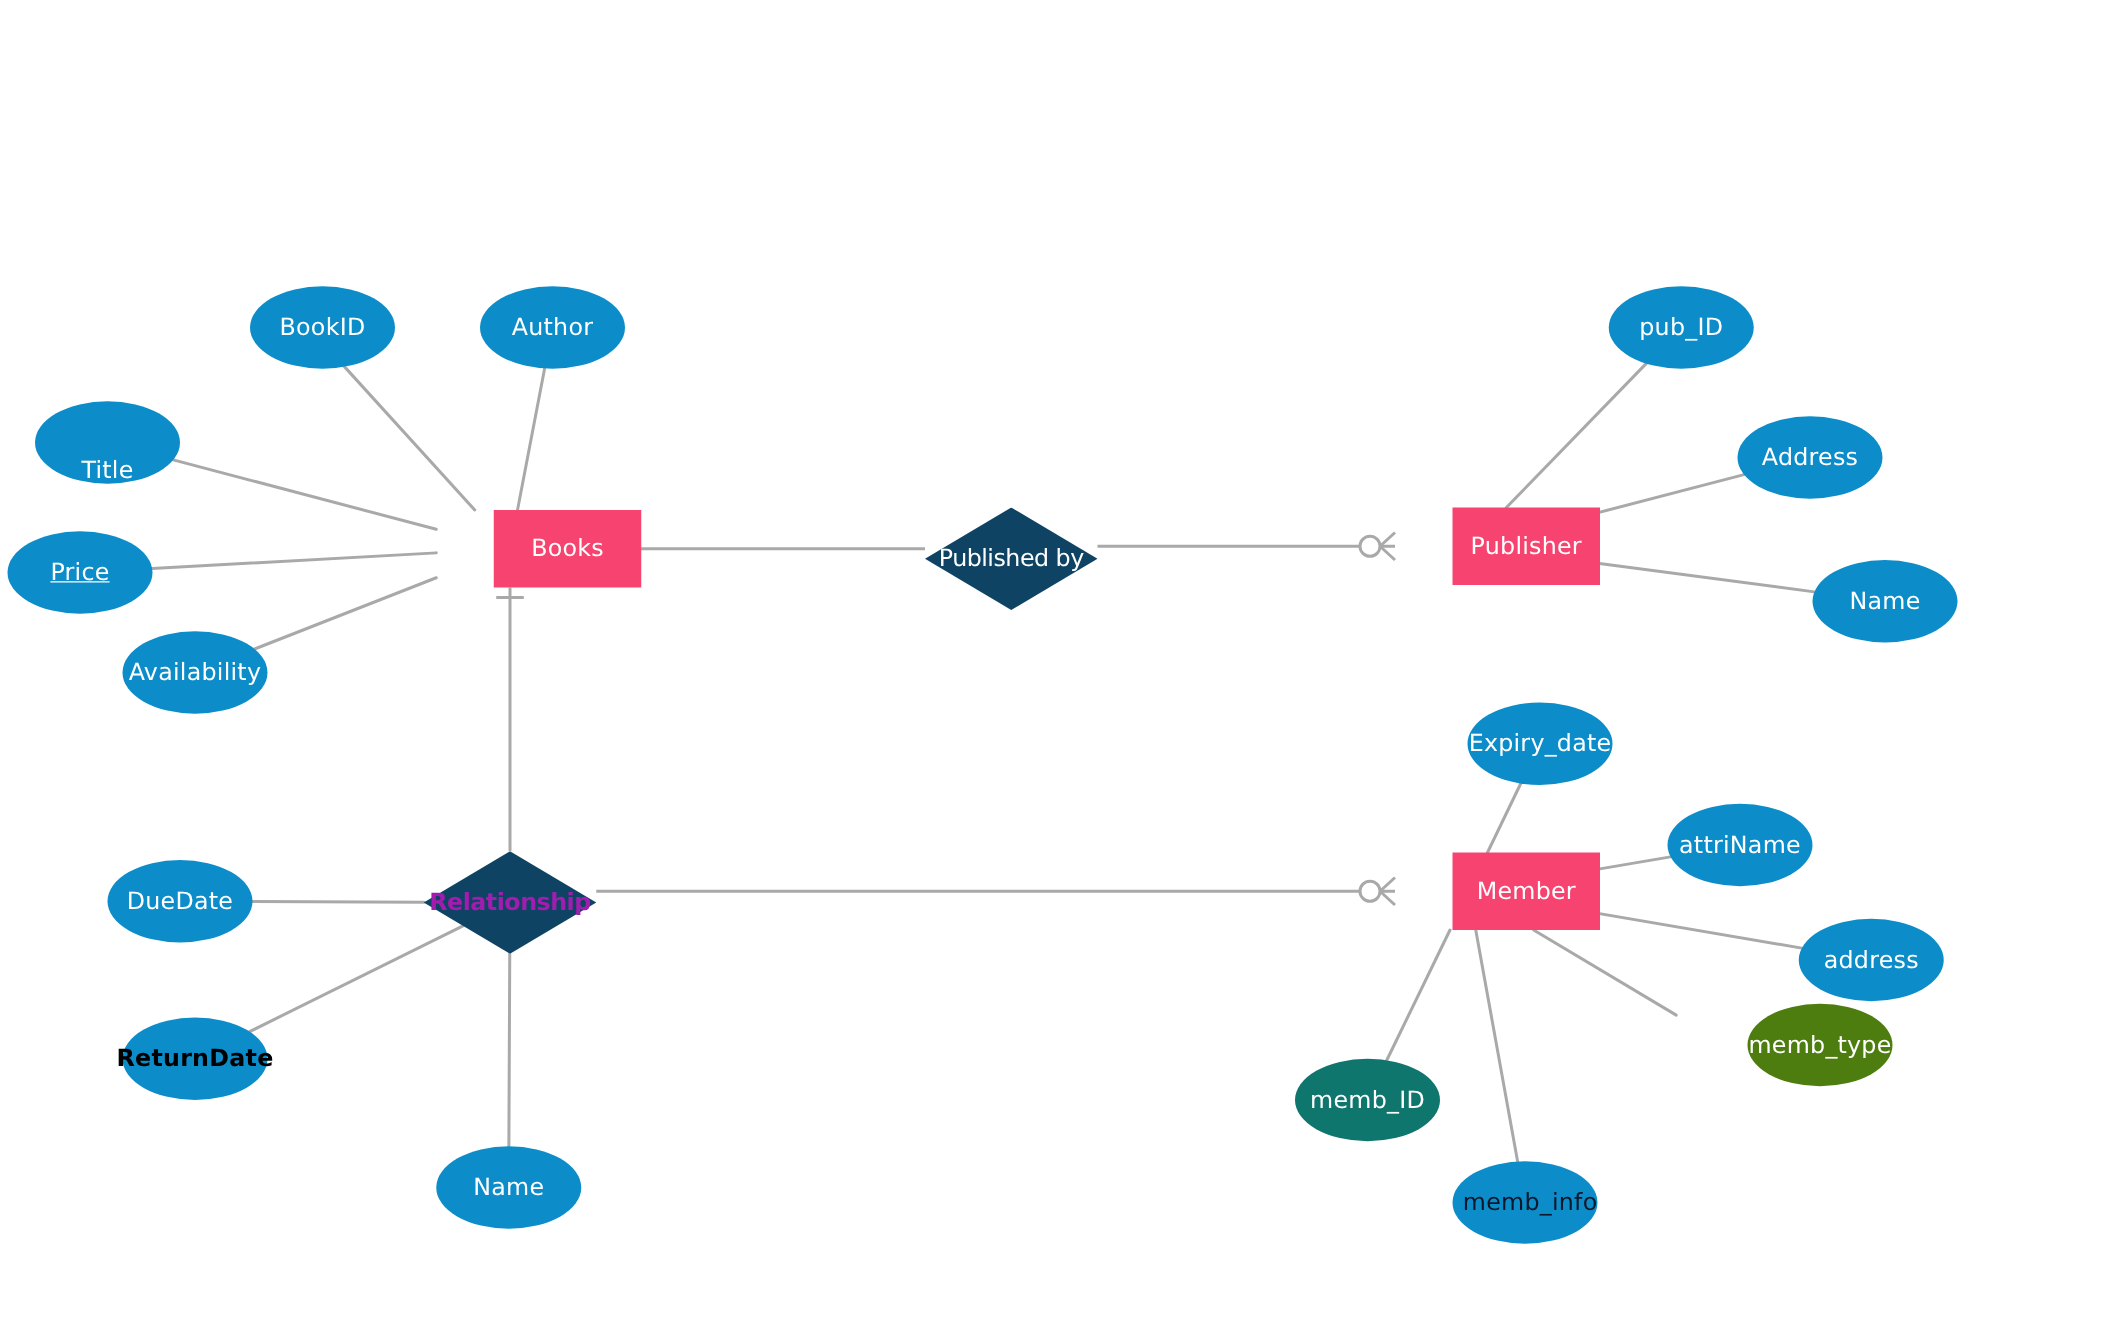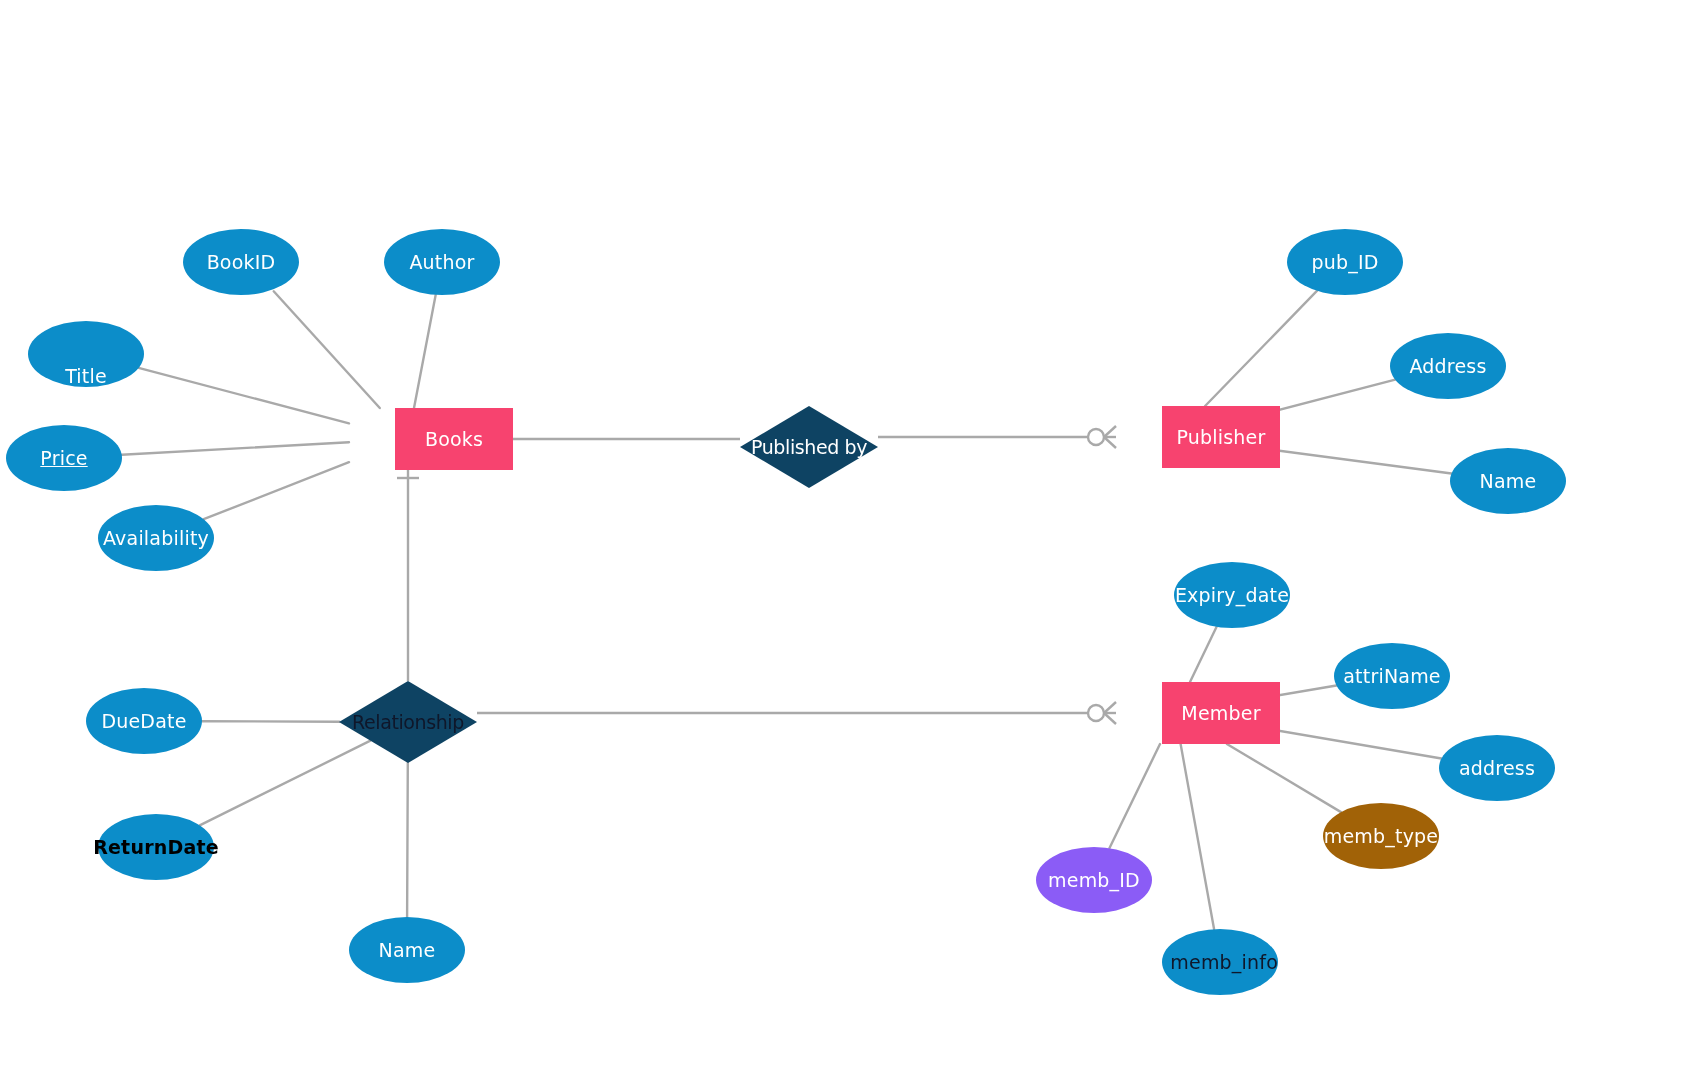--- a/index.html
+++ b/index.html
@@ -107,21 +107,21 @@
         <line x1="1104" y1="437" x2="1116" y2="448"></line>
         <line x1="397" y1="478" x2="419" y2="478"></line>
         <circle cx="1096" cy="713" r="8" fill="#ffffff"></circle>
         <line x1="1104" y1="713" x2="1116" y2="702"></line>
         <line x1="1104" y1="713" x2="1116" y2="713"></line>
         <line x1="1104" y1="713" x2="1116" y2="724"></line>
       </g>
   </svg>
 
   <div id="nodes">
-      <div class="node attribute" style="left: 183px; top: 229px; width: 116px; height: 66px; background: rgb(12, 141, 201); color: rgb(255, 255, 255);">
+      <div class="node attribute" style="left: 200px; top: 229px; width: 116px; height: 66px; background: rgb(12, 141, 201); color: rgb(255, 255, 255);">
         <span>BookID</span>
       </div>
       <div class="node attribute" style="left: 384px; top: 229px; width: 116px; height: 66px; background: rgb(12, 141, 201); color: rgb(255, 255, 255);">
         <span>Author</span>
       </div>
       <div class="node attribute" style="left: 28px; top: 321px; width: 116px; height: 66px; background: rgb(12, 141, 201); color: rgb(255, 255, 255); align-items: flex-end;">
         <span>Title</span>
       </div>
       <div class="node attribute" style="left: 6px; top: 425px; width: 116px; height: 66px; background: rgb(12, 141, 201); color: rgb(255, 255, 255); text-decoration: underline;">
         <span>Price</span>
@@ -149,45 +149,45 @@
       </div>
       <div class="node attribute" style="left: 1174px; top: 562px; width: 116px; height: 66px; background: rgb(12, 141, 201); color: rgb(255, 255, 255); text-align: right;">
         <span>Expiry_date</span>
       </div>
       <div class="node attribute" style="left: 1334px; top: 643px; width: 116px; height: 66px; background: rgb(12, 141, 201); color: rgb(255, 255, 255);">
         <span>attriName</span>
       </div>
       <div class="node attribute" style="left: 1439px; top: 735px; width: 116px; height: 66px; background: rgb(12, 141, 201); color: rgb(255, 255, 255);">
         <span>address</span>
       </div>
-      <div class="node attribute" style="left: 1323px; top: 803px; width: 116px; height: 66px; background: #a16207; color: rgb(255, 255, 255);">
+      <div class="node attribute" style="left: 1398px; top: 803px; width: 116px; height: 66px; background: #4d7c0f; color: rgb(255, 255, 255);">
         <span>memb_type</span>
       </div>
-      <div class="node attribute" style="left: 1036px; top: 847px; width: 116px; height: 66px; background: #8b5cf6; color: rgb(255, 255, 255);">
+      <div class="node attribute" style="left: 1036px; top: 847px; width: 116px; height: 66px; background: #0f766e; color: rgb(255, 255, 255);">
         <span>memb_ID</span>
       </div>
       <div class="node attribute" style="left: 1162px; top: 929px; width: 116px; height: 66px; background: rgb(12, 141, 201); color: #0f172a; justify-content: flex-end;">
         <span>memb_info</span>
       </div>
       <div class="node entity" style="left: 349px; top: 408px; width: 118px; height: 62px; background: rgb(247, 67, 111); color: rgb(255, 255, 255);">
         <span>Books</span>
       </div>
       <div class="node entity" style="left: 1116px; top: 406px; width: 118px; height: 62px; background: rgb(247, 67, 111); color: rgb(255, 255, 255);">
         <span>Publisher</span>
       </div>
       <div class="node entity" style="left: 1116px; top: 682px; width: 118px; height: 62px; background: rgb(247, 67, 111); color: rgb(255, 255, 255);">
         <span>Member</span>
       </div>
       <div class="node relationship" style="left: 740px; top: 406px; width: 138px; height: 82px; color: rgb(255, 255, 255);">
         <svg class="diamond-shape" viewBox="0 0 138 82">
           <polygon points="69,0 138,41 69,82 0,41" fill="#0e4363"></polygon>
         </svg>
         <span class="rel-label">Published by</span>
       </div>
-      <div class="node relationship" style="left: 339px; top: 681px; width: 138px; height: 82px; color: #0f172a;">
+      <div class="node relationship" style="left: 339px; top: 681px; width: 138px; height: 82px; color: #a21caf; font-weight: bold;">
         <svg class="diamond-shape" viewBox="0 0 138 82">
           <polygon points="69,0 138,41 69,82 0,41" fill="#0e4363"></polygon>
         </svg>
         <span class="rel-label">Relationship</span>
       </div>
     </div>
 
 </div>
 
 </body></html>

